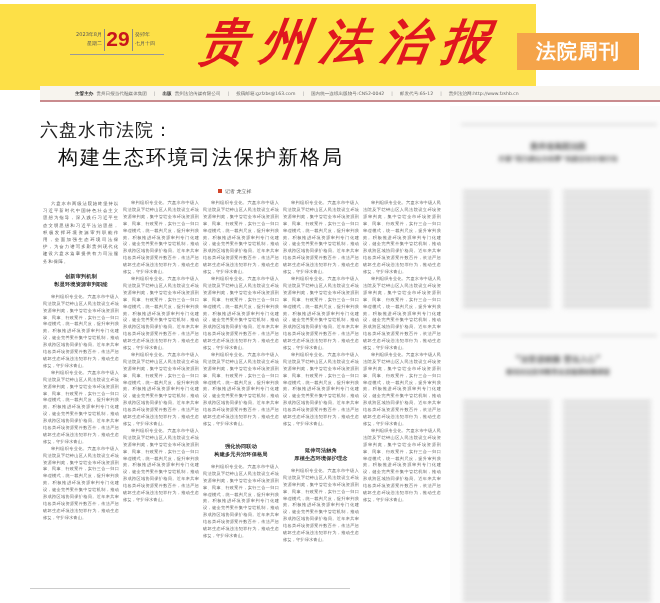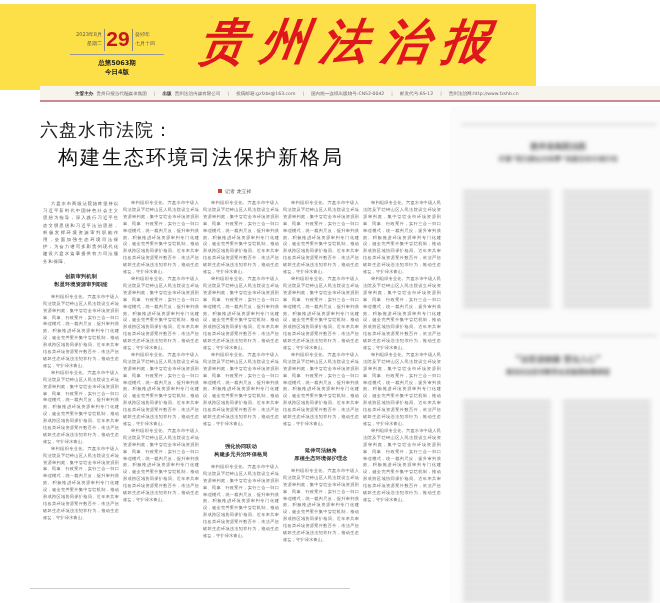--- a/index.html
+++ b/index.html
@@ -63,33 +63,30 @@
     </div>
     <div class="date-sep1"></div>
     <div class="date-day">29</div>
     <div class="date-sep2"></div>
     <div class="date-right">
       <div>癸卯年</div>
       <div>七月十四</div>
     </div>
   </div>
   <div class="date-rule"></div>
-  <div class="issue">
-    <div>总第5063期</div>
-    <div>今日4版</div>
-  </div>
 
   <div class="logo">
     <span>贵</span>
     <span>州</span>
     <span>法</span>
     <span>治</span>
     <span>报</span>
   </div>
 
+  <div class="weekly">法院周刊</div>
 </div>
 
 <div class="infobar">
   <b>主管主办</b>
   <span>贵州日报当代融媒体集团</span>
   <span class="pipe">|</span>
   <b>出版</b>
   <span>贵州法治传媒有限公司</span>
   <span class="pipe">|</span>
   <span>投稿邮箱:gzfzbs@163.com</span>

